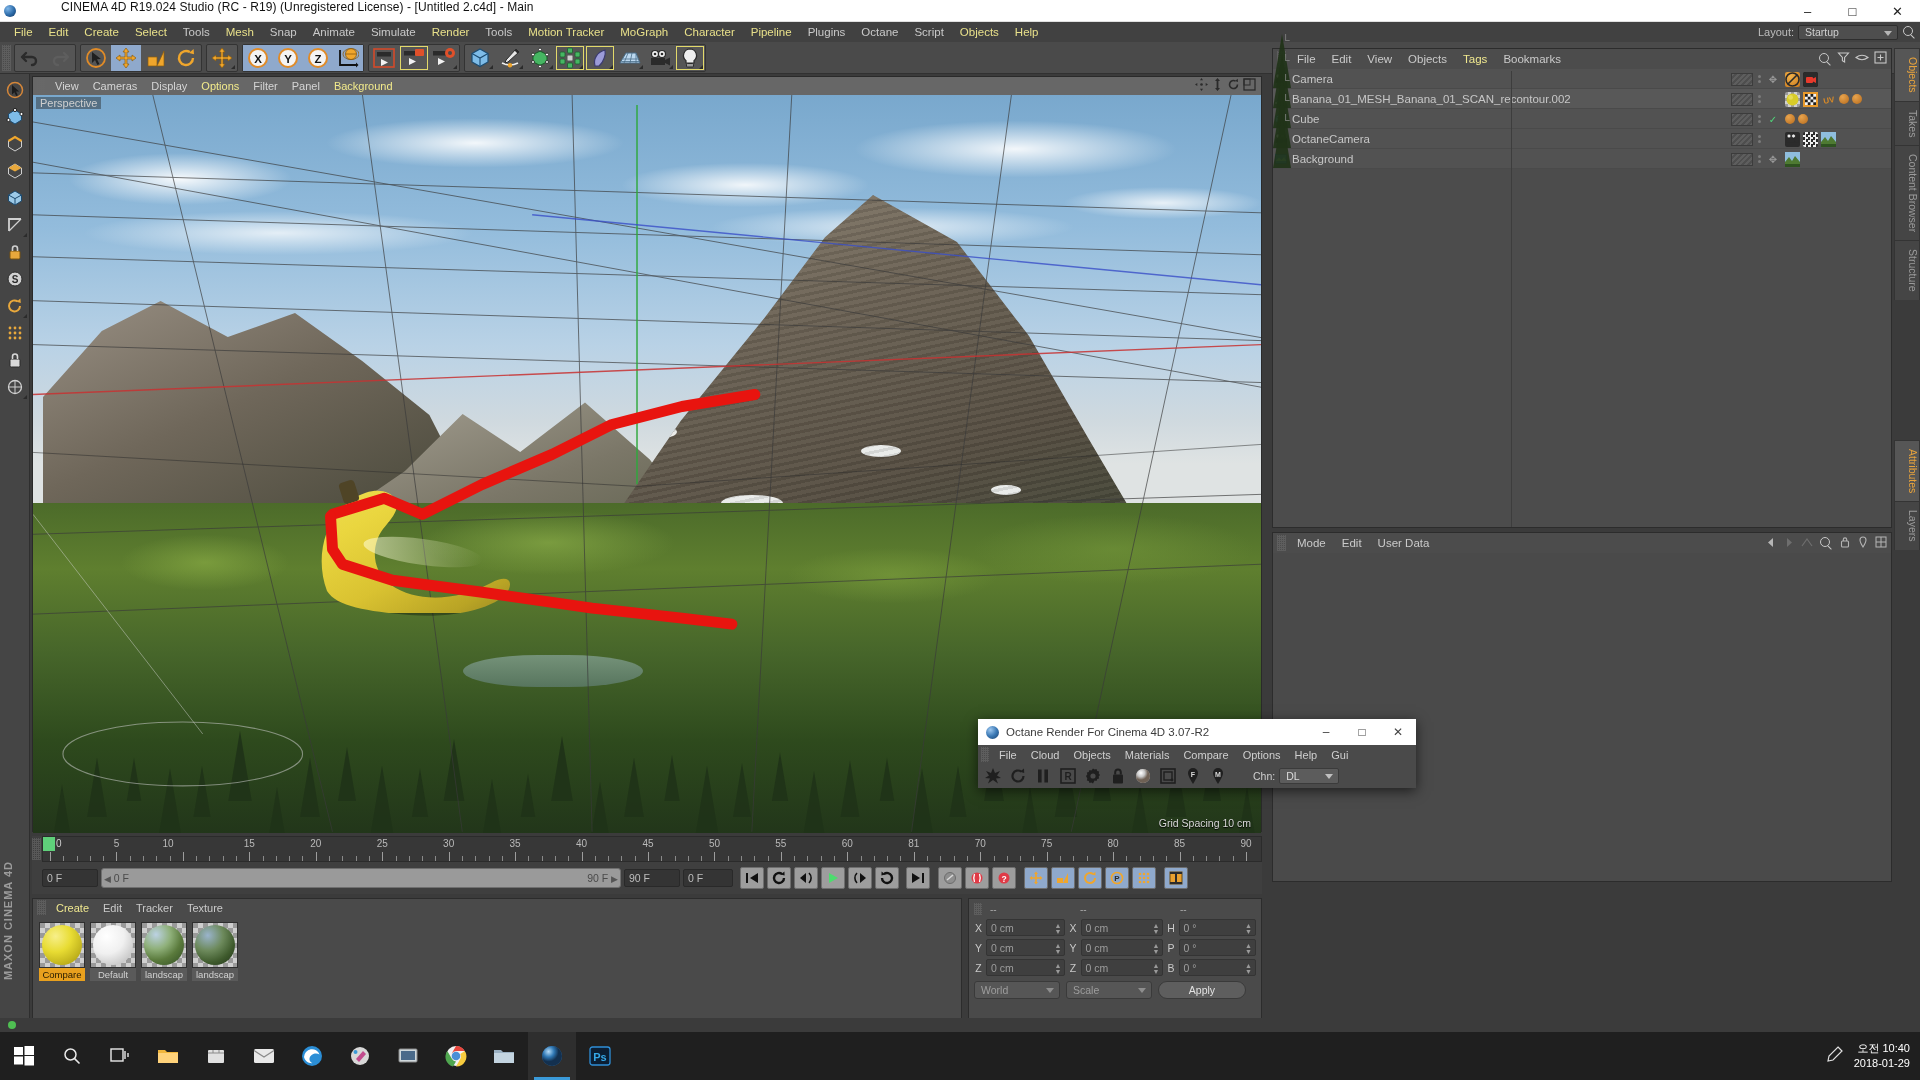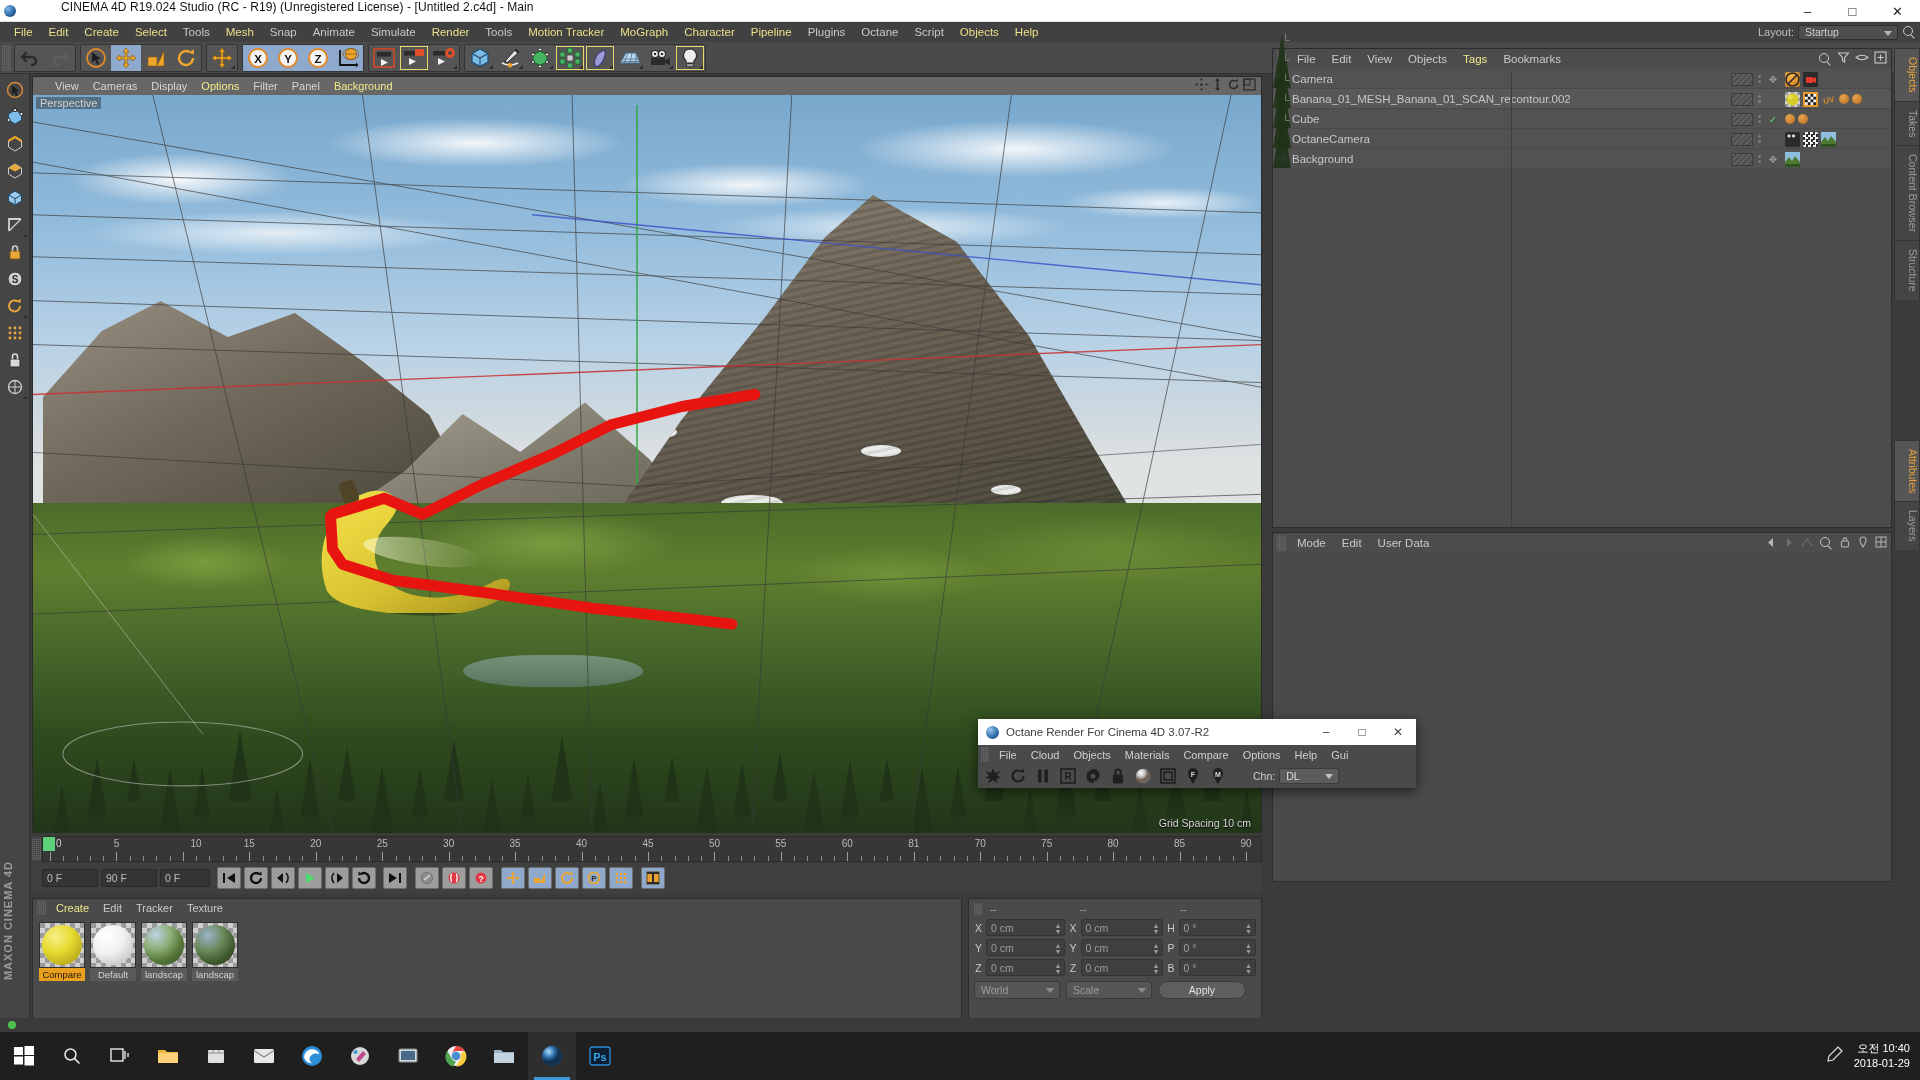--- a/index.html
+++ b/index.html
@@ -785,40 +785,44 @@
         <div class="tick min" style="left: 1096.69px;"></div>
         <div class="tick min" style="left: 1109.98px;"></div>
         <div class="tick min" style="left: 1123.27px;"></div>
         <div class="tick maj" style="left: 1136.56px;"></div>
         <div class="tick min" style="left: 1149.84px;"></div>
         <div class="tick min" style="left: 1163.13px;"></div>
         <div class="tick min" style="left: 1176.42px;"></div>
         <div class="tick min" style="left: 1189.71px;"></div>
         <div class="tick maj" style="left: 1203px;"></div>
         <div class="num" style="left: 73.4444px;">5</div>
-        <div class="num" style="left: 153px;">10</div>
+        <div class="num" style="left: 125px;">10</div>
         <div class="num" style="left: 206.333px;">15</div>
         <div class="num" style="left: 272.778px;">20</div>
         <div class="num" style="left: 339.222px;">25</div>
         <div class="num" style="left: 405.667px;">30</div>
         <div class="num" style="left: 472.111px;">35</div>
         <div class="num" style="left: 538.556px;">40</div>
         <div class="num" style="left: 605px;">45</div>
         <div class="num" style="left: 671.444px;">50</div>
         <div class="num" style="left: 737.889px;">55</div>
         <div class="num" style="left: 804.333px;">60</div>
         <div class="num" style="left: 870.778px;">81</div>
         <div class="num" style="left: 937.222px;">70</div>
         <div class="num" style="left: 1003.67px;">75</div>
         <div class="num" style="left: 1070.11px;">80</div>
         <div class="num" style="left: 1136.56px;">85</div>
         <div class="num" style="left: 1203px;">90</div>
       </div>
     <div class="tl-row2">
       <div class="numfield" style="width:56px;">0 F</div>
+      <div class="tl-range" style="max-width:520px;">
+        <span><span class="arr">◀</span> <span>0 F</span></span>
+        <span><span>90 F</span> <span class="arr">▶</span></span>
+      </div>
       <div class="numfield" style="width:56px;">90 F</div>
       <div class="numfield" style="width:50px;">0 F</div>
 
       <div class="tbtn2" style="margin-left:4px;">
         <svg width="16" height="14" viewBox="0 0 16 14">
             <rect x="2" y="2" width="2" height="10" fill="#111"></rect>
             <path d="M14 2 L6 7 L14 12 Z" fill="#111"></path>
           </svg>
       </div>
       <div class="tbtn2">

